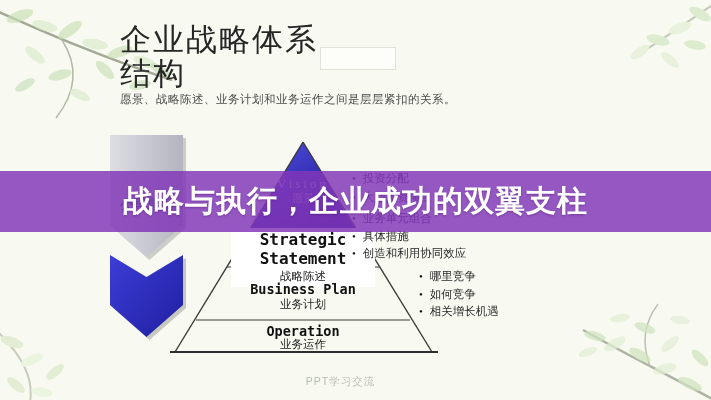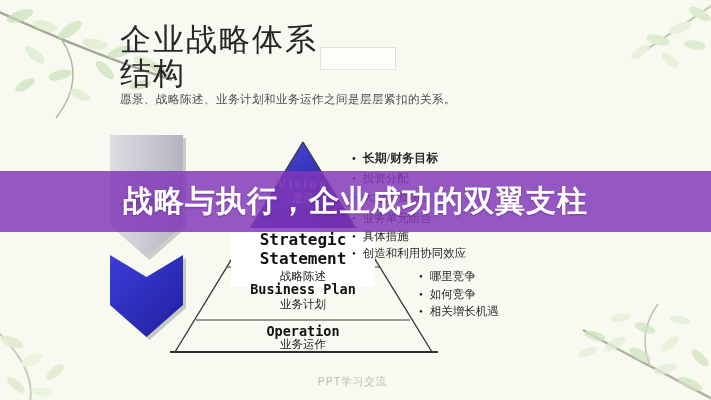--- a/index.html
+++ b/index.html
@@ -44,21 +44,21 @@
     left:0;top:171px;width:711px;height:61px;
     background:rgba(130,55,185,0.84);
     display:flex;align-items:center;justify-content:center;
   }
   .banner-text{
     color:#ffffff;font-size:30px;font-weight:900;letter-spacing:1px;
     font-family:"Liberation Sans","DejaVu Sans",sans-serif;
     text-shadow:0 1px 2px rgba(60,0,90,.35);white-space:nowrap;
   }
   
-  .footer{left:16px;top:375px;width:673px;text-align:center;font-size:10.5px;color:#b8bcb2;letter-spacing:1px;}
+  .footer{left:4px;top:375px;width:673px;text-align:center;font-size:10.5px;color:#b8bcb2;letter-spacing:1px;}
 </style>
 </head>
 <body>
 
 <div id="slide">
 
   <svg class="abs" style="left:0;top:0" width="711" height="400" viewBox="0 0 711 400">
 
     <g opacity="0.8">
       <path d="M-10,8 C40,30 95,55 172,80" stroke="#8e957f" stroke-width="2.5" fill="none"></path>
@@ -182,21 +182,20 @@
     <div class="tier-en strat-en">Strategic Statement</div>
     <div class="tier-zh strat-zh">战略陈述</div>
   </div>
 
   <div class="abs tier-en bp-en">Business Plan</div>
   <div class="abs tier-zh bp-zh">业务计划</div>
 
   <div class="abs tier-en op-en">Operation</div>
   <div class="abs tier-zh op-zh">业务运作</div>
 
-  <div class="abs bullet b-main b-strong" style="top:150px">长期/财务目标</div>
   <div class="abs bullet b-main" style="top:171px">投资分配</div>
   <div class="abs bullet b-main" style="top:190px">大型投资项目</div>
   <div class="abs bullet b-main" style="top:211px">业务单元组合</div>
   <div class="abs bullet b-main" style="top:229px">具体措施</div>
   <div class="abs bullet b-main" style="top:246px">创造和利用协同效应</div>
   <div class="abs bullet b-sub" style="top:269px">哪里竞争</div>
   <div class="abs bullet b-sub" style="top:287px">如何竞争</div>
   <div class="abs bullet b-sub" style="top:304px">相关增长机遇</div>
 
   <div class="abs banner">

